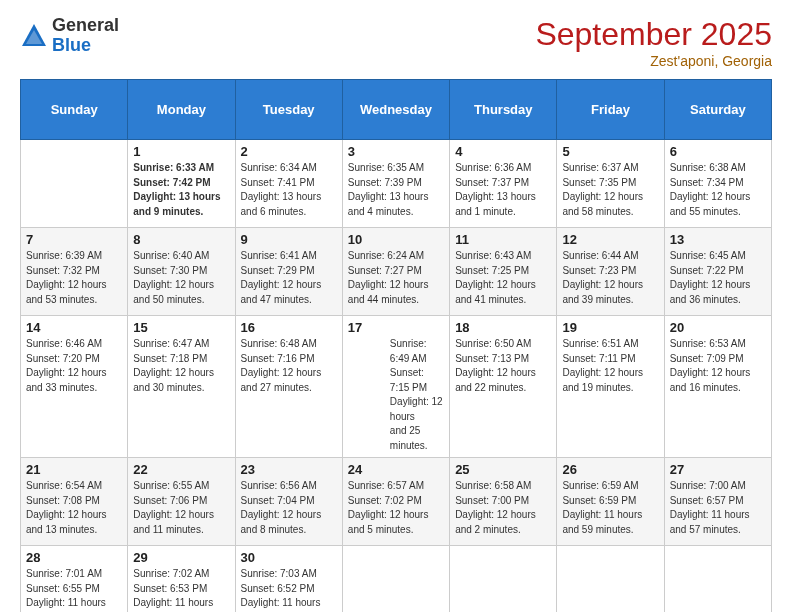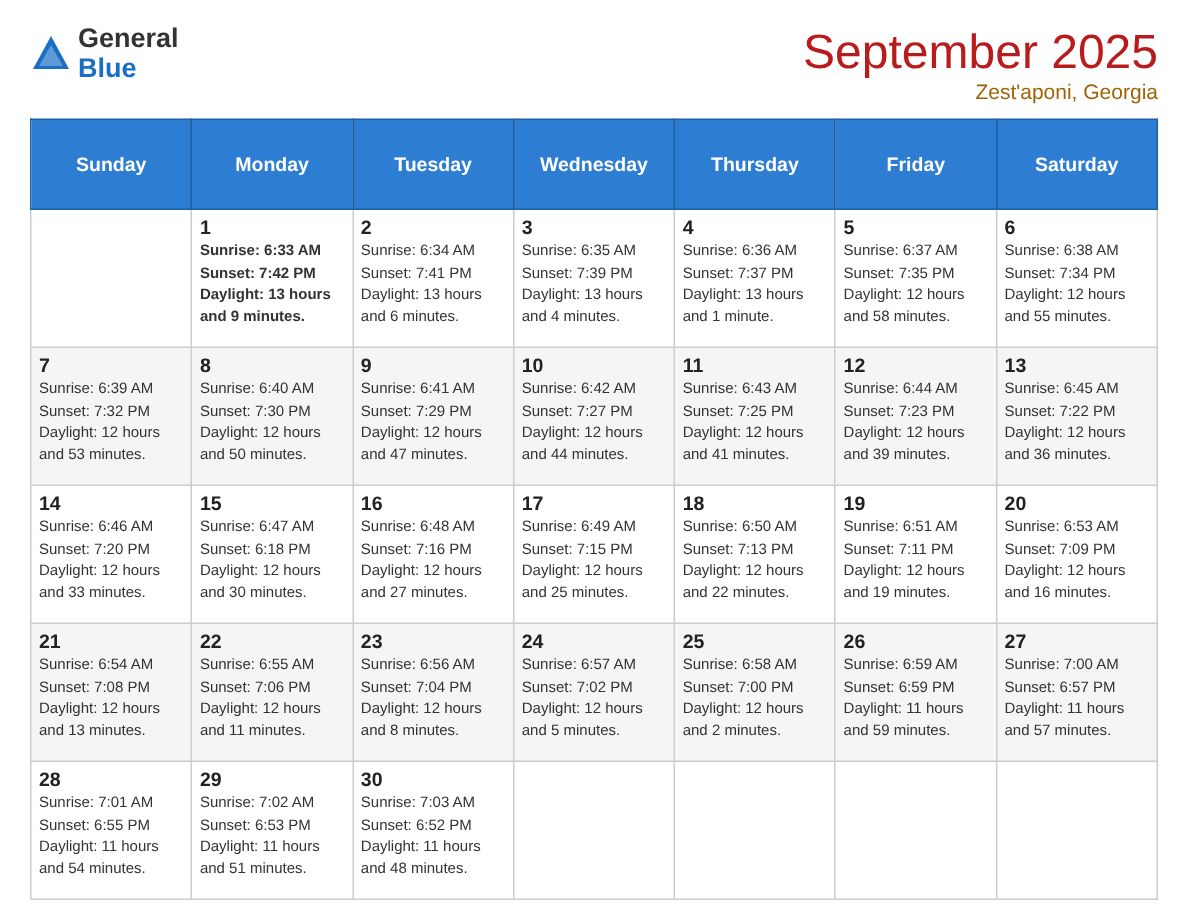--- a/index.html
+++ b/index.html
@@ -193,21 +193,21 @@
           </td>
           <td>
             <span class="day-number">9</span>
             <div class="cell-content" style="white-space: pre-line;">Sunrise: 6:41 AM
 Sunset: 7:29 PM
 Daylight: 12 hours
 and 47 minutes.</div>
           </td>
           <td>
             <span class="day-number">10</span>
-            <div class="cell-content" style="white-space: pre-line;">Sunrise: 6:42 AM
+            <div class="cell-content" style="white-space: pre-line;">Sunrise: 6:24 AM
 Sunset: 7:27 PM
 Daylight: 12 hours
 and 44 minutes.</div>
           </td>
           <td>
             <span class="day-number">11</span>
             <div class="cell-content" style="white-space: pre-line;">Sunrise: 6:43 AM
 Sunset: 7:25 PM
 Daylight: 12 hours
 and 41 minutes.</div>
@@ -231,34 +231,34 @@
           <td>
             <span class="day-number">14</span>
             <div class="cell-content" style="white-space: pre-line;">Sunrise: 6:46 AM
 Sunset: 7:20 PM
 Daylight: 12 hours
 and 33 minutes.</div>
           </td>
           <td>
             <span class="day-number">15</span>
             <div class="cell-content" style="white-space: pre-line;">Sunrise: 6:47 AM
-Sunset: 6:18 PM
+Sunset: 7:18 PM
 Daylight: 12 hours
 and 30 minutes.</div>
           </td>
           <td>
             <span class="day-number">16</span>
             <div class="cell-content" style="white-space: pre-line;">Sunrise: 6:48 AM
 Sunset: 7:16 PM
 Daylight: 12 hours
 and 27 minutes.</div>
           </td>
           <td>
             <span class="day-number">17</span>
-            <div class="cell-content" style="white-space: pre-line;">Sunrise: 6:49 AM
+            <div class="cell-content" style="white-space: pre-line; margin-left: 42px;">Sunrise: 6:49 AM
 Sunset: 7:15 PM
 Daylight: 12 hours
 and 25 minutes.</div>
           </td>
           <td>
             <span class="day-number">18</span>
             <div class="cell-content" style="white-space: pre-line;">Sunrise: 6:50 AM
 Sunset: 7:13 PM
 Daylight: 12 hours
 and 22 minutes.</div>

